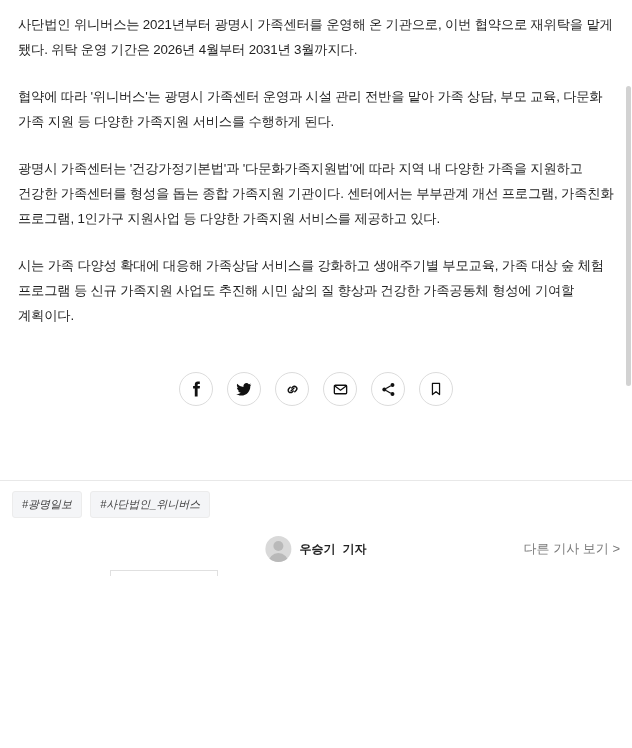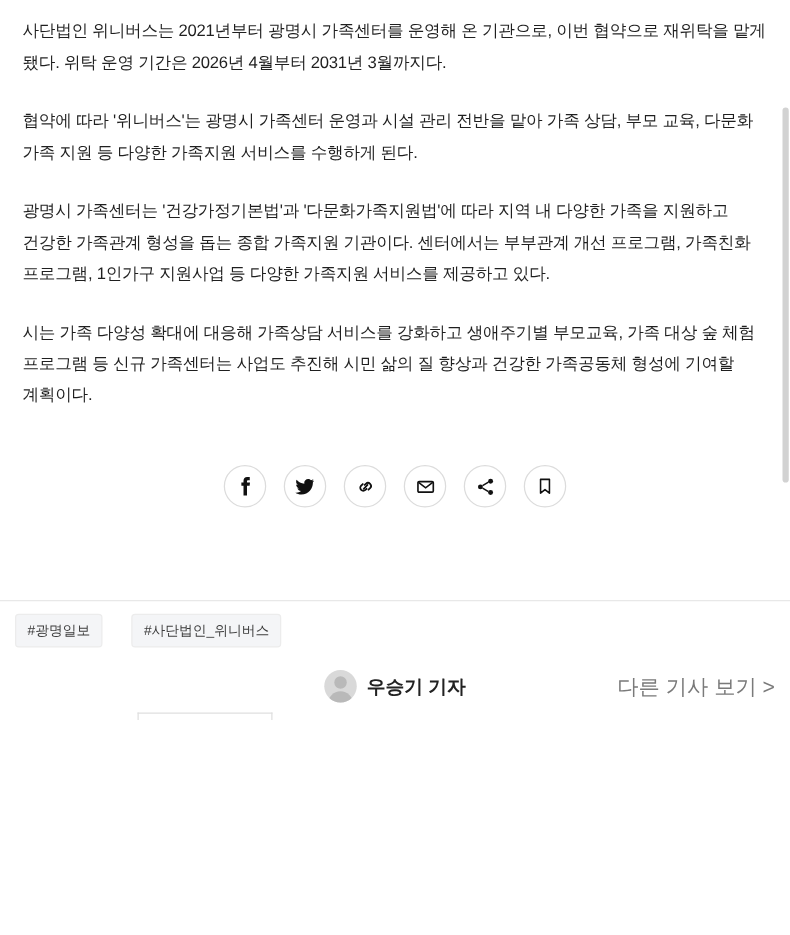--- a/index.html
+++ b/index.html
@@ -66,22 +66,23 @@
     position: absolute;
     left: 0;
     right: 0;
     bottom: 0;
     border-top: 1px solid #e8e8e8;
     background: #ffffff;
   }
   .tag-row {
     display: flex;
     align-items: center;
-    gap: 23px;
+    gap: 8px;
     padding: 10px 12px 8px 12px;
+    font-style: italic;
   }
   .tag {
     font-size: 11px;
     color: #3c3c3c;
     background: #f4f5f7;
     border: 1px solid #ececec;
     border-radius: 3px;
     padding: 5px 9px;
     white-space: nowrap;
     cursor: pointer;
@@ -123,27 +124,28 @@
     content: "";
     position: absolute;
     top: 17px;
     left: 3px;
     width: 20px;
     height: 13px;
     border-radius: 10px 10px 0 0;
     background: #b9b9b9;
   }
   .reporter-name {
-    font-size: 15px;
+    font-size: 12px;
     color: #222222;
     font-weight: bold;
+    font-family: Liberation Mono, monospace;
   }
   .more-link {
     margin-left: auto;
-    font-size: 17px;
+    font-size: 13px;
     color: #7a7a7a;
     cursor: pointer;
     white-space: nowrap;
   }
   .scrollbar-track {
     position: absolute;
     right: 0;
     top: 0;
     bottom: 0;
     width: 7px;
@@ -171,22 +173,22 @@
   }
 </style>
 </head>
 <body>
 
 <div class="page">
 
   <div class="article-body">
     <p>사단법인 위니버스는 2021년부터 광명시 가족센터를 운영해 온 기관으로, 이번 협약으로 재위탁을 맡게 됐다. 위탁 운영 기간은 2026년 4월부터 2031년 3월까지다.</p>
     <p>협약에 따라 '위니버스'는 광명시 가족센터 운영과 시설 관리 전반을 맡아 가족 상담, 부모 교육, 다문화 가족 지원 등 다양한 가족지원 서비스를 수행하게 된다.</p>
-    <p>광명시 가족센터는 '건강가정기본법'과 '다문화가족지원법'에 따라 지역 내 다양한 가족을 지원하고 건강한 가족관계 형성을 돕는 종합 가족지원 기관이다. 센터에서는 부부관계 개선 프로그램, 가족친화 프로그램, 1인가구 지원사업 등 다양한 가족지원 서비스를 제공하고 있다.</p>
-    <p>시는 가족 다양성 확대에 대응해 가족상담 서비스를 강화하고 생애주기별 부모교육, 가족 대상 숲 체험 프로그램 등 신규 가족센터는 사업도 추진해 시민 삶의 질 향상과 건강한 가족공동체 형성에 기여할 계획이다.</p>
+    <p>광명시 가족센터는 '건강가정기본법'과 '다문화가족지원법'에 따라 지역 내 다양한 가족을 지원하고 건강한 가족센터를 형성을 돕는 종합 가족지원 기관이다. 센터에서는 부부관계 개선 프로그램, 가족친화 프로그램, 1인가구 지원사업 등 다양한 가족지원 서비스를 제공하고 있다.</p>
+    <p>시는 가족 다양성 확대에 대응해 가족상담 서비스를 강화하고 생애주기별 부모교육, 가족 대상 숲 체험 프로그램 등 신규 가족지원 사업도 추진해 시민 삶의 질 향상과 건강한 가족공동체 형성에 기여할 계획이다.</p>
   </div>
 
   <div class="share-row">
 
     <div class="share-btn">
       <span>
         <svg width="16" height="16" viewBox="0 0 16 16" aria-hidden="true">
           <path fill="#111111" d="M10.2 3.1h1.6V0.6h-2.1C7.9 0.6 6.8 1.8 6.8 3.5v1.5H5.1v2.6h1.7v7.8h2.8V7.6h2.1l0.3-2.6H9.6V3.9c0-0.5 0.2-0.8 0.6-0.8z"></path>
         </svg>
       </span>

